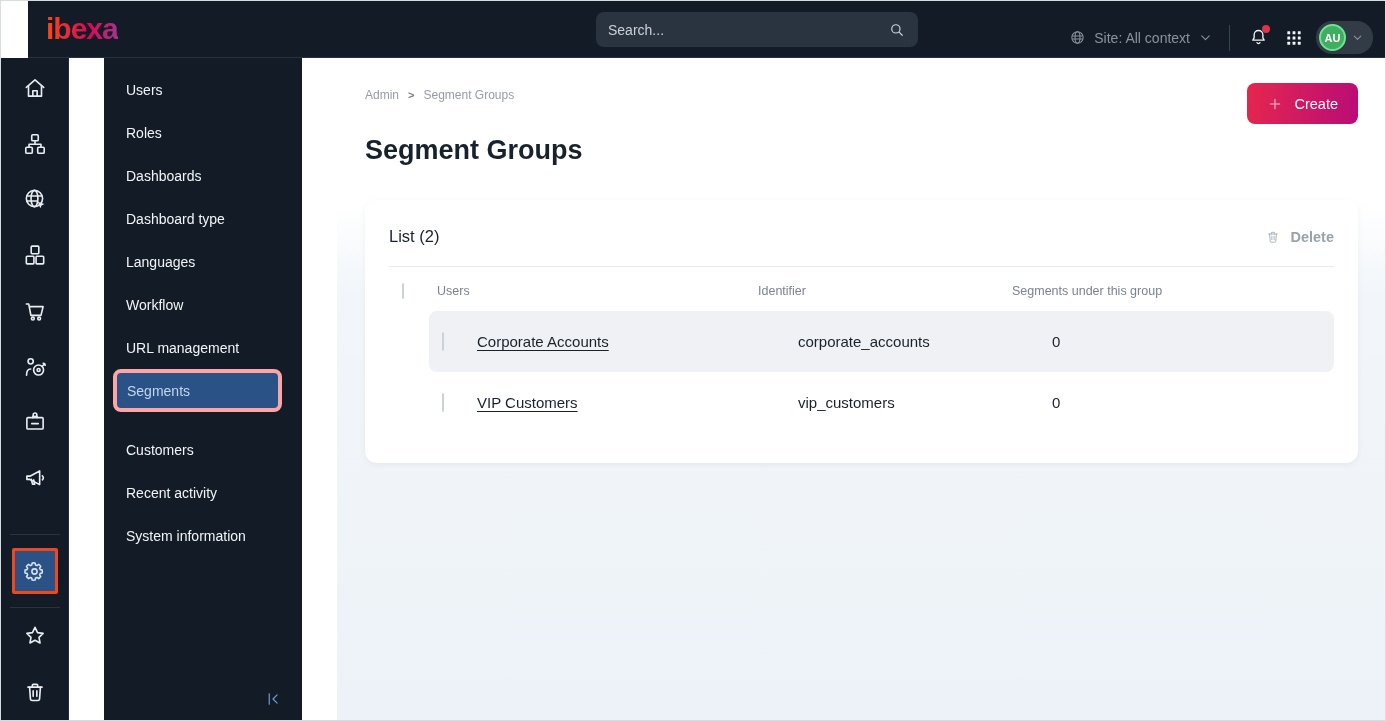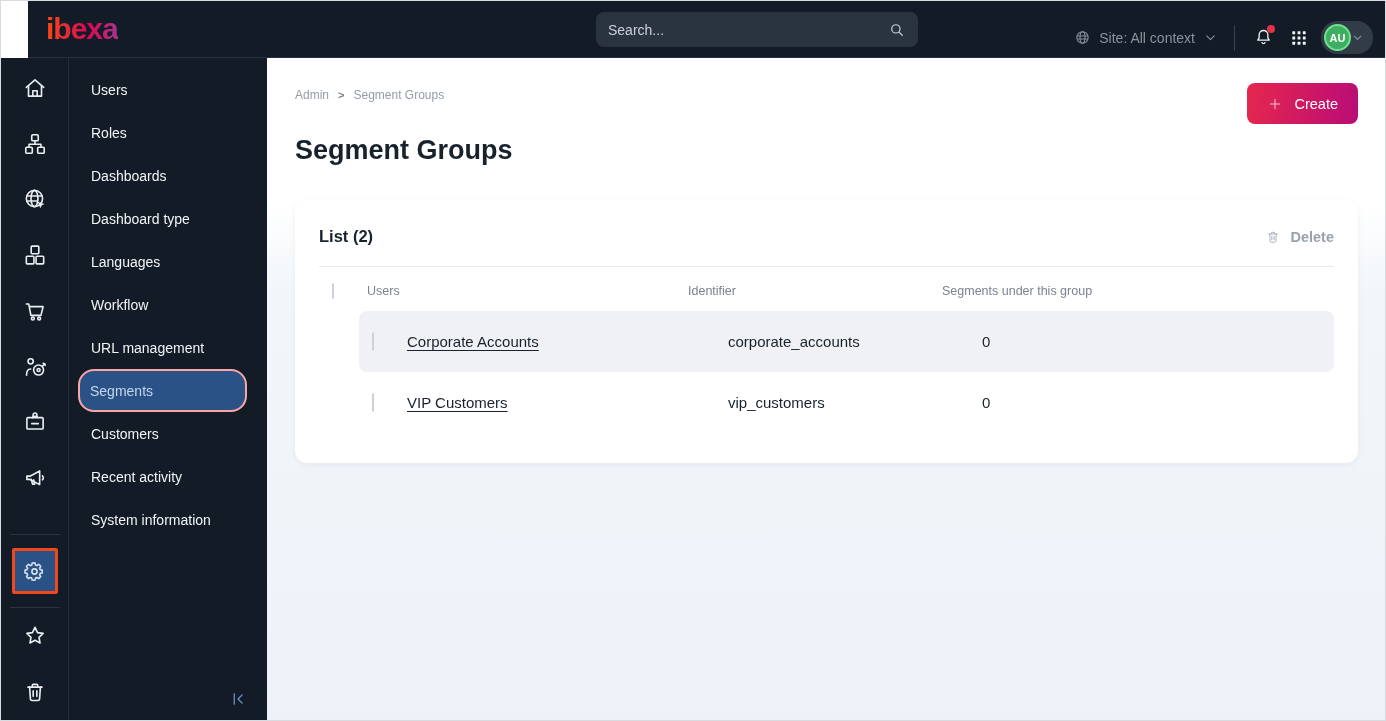--- a/index.html
+++ b/index.html
@@ -14,60 +14,60 @@
           background:linear-gradient(90deg,#FF4713 0%,#E42A3F 30%,#DB0853 60%,#A8348F 100%);
           -webkit-background-clip:text; background-clip:text; -webkit-text-fill-color:transparent; color:#DB0853; cursor:pointer; }
   .search { position:absolute; left:568px; top:11px; width:322px; height:35px; background:#2A3440; border-radius:8px; display:flex; align-items:center; padding:8px 12px; }
   .search input { flex:1; background:transparent; border:none; outline:none; color:#fff; font-size:14px; font-family:inherit; }
   .search input::placeholder { color:#CAD1D9; opacity:1; }
   .topbar-right { position:absolute; right:12px; top:8px; height:57px; display:flex; align-items:center; color:#8A929D; font-size:14px; }
   .site-select { display:flex; align-items:center; gap:8px; cursor:pointer; }
   .vdiv { width:1px; height:26px; background:#39434F; margin:0 14px 0 16px; }
   .icon-btn { position:relative; display:flex; align-items:center; justify-content:center; width:28px; height:28px; cursor:pointer; margin-right:8px; }
   .bell-dot { position:absolute; top:1px; right:2px; width:8px; height:8px; border-radius:50%; background:#E03347; }
-  .avatar-pill { display:flex; align-items:center; background:#323C47; border-radius:16px; padding:3px 9px 3px 3px; cursor:pointer; }
+  .avatar-pill { display:flex; align-items:center; gap:5px; background:#323C47; border-radius:16px; padding:3px 9px 3px 3px; cursor:pointer; }
   .avatar { width:27px; height:27px; border-radius:50%; background:#3FAE60; border:2px solid #6FE392; color:#fff; font-weight:bold; font-size:11px; display:flex; align-items:center; justify-content:center; }
 
   
-  .body { flex:1; display:flex; min-height:0; }
+  .body { flex:1; display:flex; min-height:0;gap:35px; }
 
   
   .rail { flex:0 0 67px; background:#131C26; border-right:1px solid #242E3A; display:flex; flex-direction:column; align-items:center; padding-top:2px; }
   .rail-item { width:67px; height:57px; display:flex; align-items:center; justify-content:center; cursor:pointer; }
   .rail-item svg { width:26px; height:26px; }
   .rail svg { fill:none; stroke:#E9EDF2; stroke-width:1.5; stroke-linecap:round; stroke-linejoin:round; }
   .rail-divider { width:50px; height:1px; background:#2A3440; }
   .rail-divider.d1 { margin:28px 0 6px; }
   .rail-divider.d2 { margin:6px 0 0; }
   .rail-item.active { height:62px; }
   .active-box { width:46px; height:46px; background:#2A5286; border:3px solid #F0471D; border-radius:2px; display:flex; align-items:center; justify-content:center; }
   .active-box svg { width:25px; height:25px; stroke:#D7E3F2; }
 
   
   .menu { flex:0 0 198px; background:#131C26; padding-top:10px; position:relative; }
   .menu-item { height:43px; display:flex; align-items:center; padding-left:22px; color:#F2F4F7; font-size:14px; cursor:pointer; }
-  .menu-item.active { background:#2A5286; border:2px solid #fca5a5; border-radius:16px; margin:0 20px 0 9px; padding-left:10px; color:#C3D6EE; }
+  .menu-item.active { background:#2A5286; border:4px solid #fca5a5; border-radius:8px; margin:0 20px 16px 9px; padding-left:10px; color:#C3D6EE; }
   .collapse { position:absolute; bottom:8px; right:20px; cursor:pointer; }
   .collapse svg { fill:none; stroke:#6E9BD4; stroke-width:1.6; stroke-linecap:round; stroke-linejoin:round; width:18px; height:18px; }
 
   
   .main { flex:1; position:relative; background:linear-gradient(180deg,#FFFFFF 0px,#FFFFFF 145px,#F2F6FA 235px,#EDF2F8 100%); overflow:hidden; }
   .breadcrumb { padding:30px 0 0 28px; font-size:12px; color:#959CA7; display:flex; align-items:center; gap:9px; }
   .breadcrumb .crumb-link { cursor:pointer; }
   .breadcrumb .sep { font-size:11px; font-weight:bold; color:#77808C; }
   .create-btn { position:absolute; top:25px; right:27px; height:41px; padding:0 20px; border:none; border-radius:8px;
                 background:linear-gradient(98deg,#E5274D 0%,#B90C77 100%); color:#fff; font-size:14.5px; font-family:inherit;
                 display:flex; align-items:center; gap:11px; cursor:pointer; }
   .create-btn svg { fill:none; stroke:#F3BFCE; stroke-width:1.6; stroke-linecap:round; width:16px; height:16px; }
   .page-title { margin:33px 0 0 28px; font-size:27px; font-weight:bold; color:#18222D; }
 
   
   .card { margin:34px 27px 0 28px; background:#fff; border-radius:12px; box-shadow:0 2px 6px rgba(16,24,40,0.05); padding:0 24px 30px; }
   .card-head { display:flex; justify-content:space-between; align-items:center; padding:27px 0 20px; border-bottom:1px solid #E8EAEE; }
-  .list-title { font-size:16.5px; font-weight:bold; color:#18222D; }
+  .list-title { font-size:16.5px; font-weight:normal; color:#18222D; }
   .delete-btn { display:flex; align-items:flex-end; gap:9px; color:#99A1AC; font-size:14.5px; background:none; border:none; font-family:inherit; cursor:pointer;font-weight:bold; }
   .delete-btn svg { fill:none; stroke:#A6ADB8; stroke-width:1.4; stroke-linecap:round; stroke-linejoin:round; width:16px; height:16px; }
 
   .thead, .trow { display:grid; grid-template-columns:35px 321px 254px 1fr; align-items:center; padding-left:13px; }
   .thead { padding-top:17px; padding-bottom:13px; color:#7A8391; font-size:12.5px; }
   .trow { height:61px; font-size:15px; color:#18222D;margin-left:40px; }
   .trow.striped { background:#F0F1F4; border-radius:8px; }
   .checkbox { width:16px; height:16px; border:1px solid #CBD1D9; border-radius:3px; background:#fff; cursor:pointer; }
   .name-link { color:#18222D; text-decoration:underline; text-underline-offset:3px; cursor:pointer; }
 </style>

